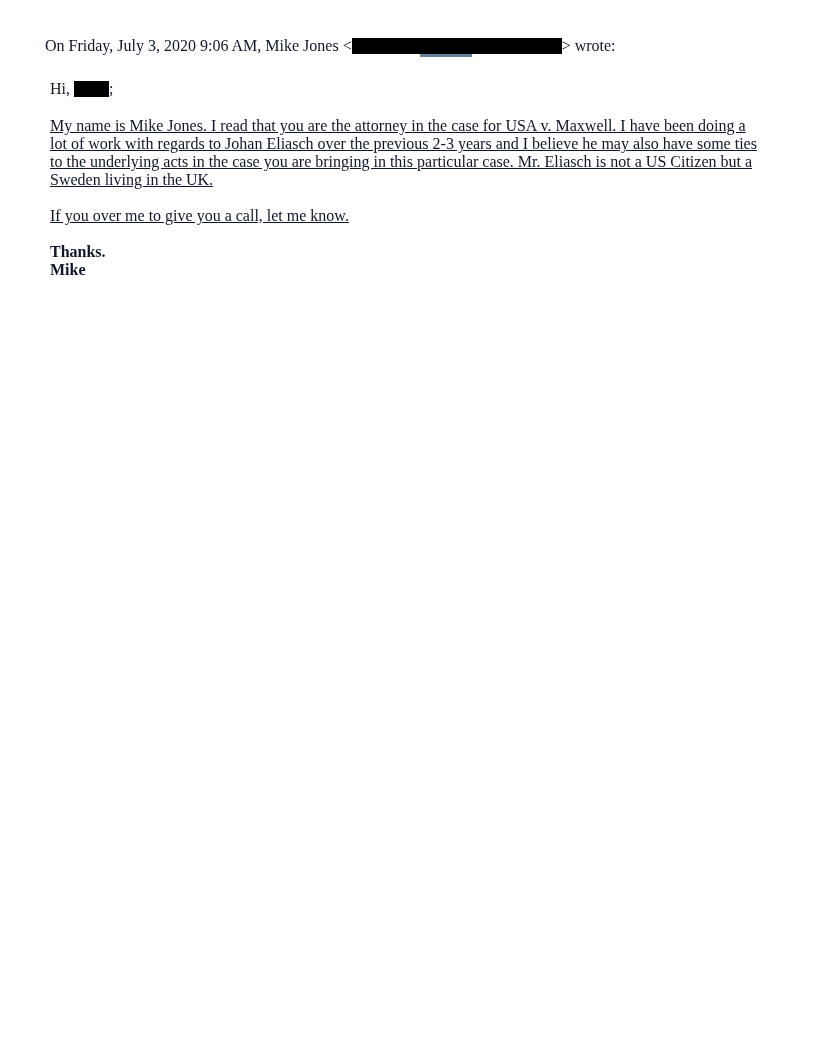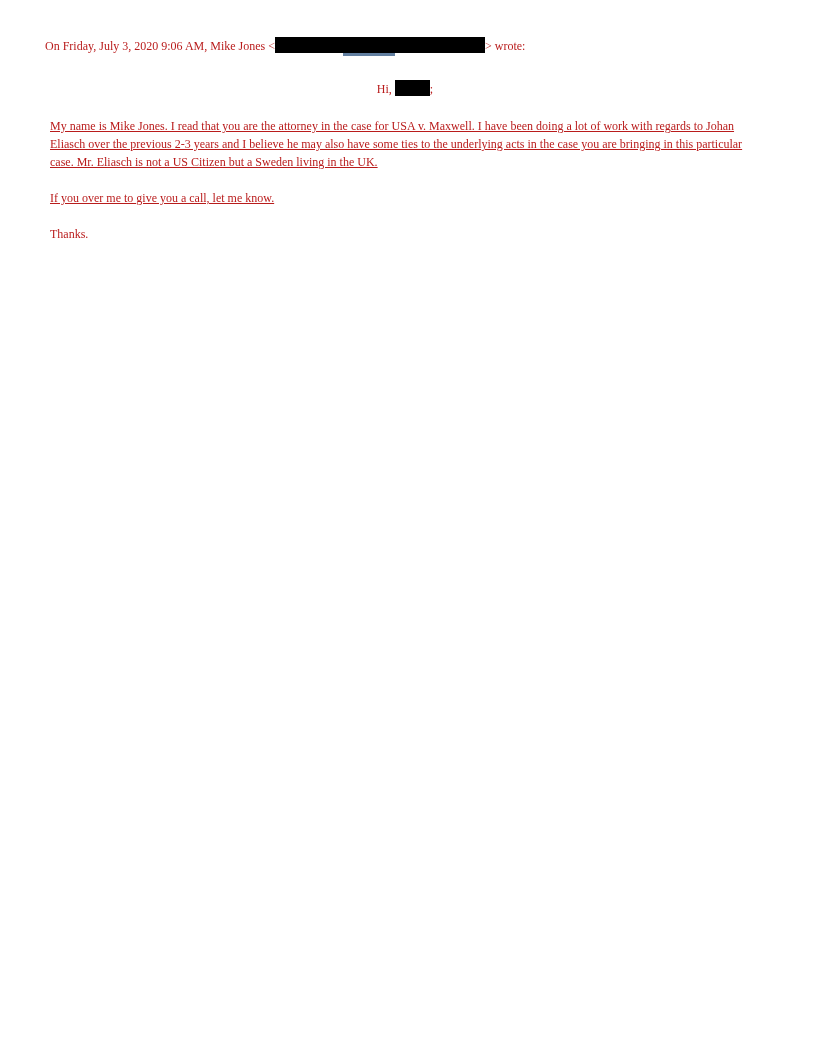--- a/index.html
+++ b/index.html
@@ -7,46 +7,46 @@
     padding: 0;
     background: #ffffff;
   }
   .page {
     position: relative;
     width: 816px;
     height: 1048px;
     background: #ffffff;
     overflow: hidden;
     font-family: "Liberation Serif", serif;
-    font-size: 12px;
+    font-size: 16px;
     line-height: 18px;
-    color: #b91c1c;
+    color: #0f172a;
   }
   .email-header {
     padding-top: 37px;
     margin-left: 45px;
     white-space: nowrap;
   }
   .email-body {
     margin-left: 50px;
     width: 710px;
   }
   .greeting {
     margin-top: 25px;
-    text-align: center;
   }
   .para {
     margin: 19px 0 0 0;
     text-decoration: underline;
   }
   .call-line {
     margin-top: 18px;
   }
   .signoff {
     margin-top: 18px;
+    font-weight: bold;
   }
   .redact {
     display: inline-block;
     background: #000000;
     height: 16px;
     position: relative;
     vertical-align: -3px;
   }
   .redact.email-bar {
     width: 210px;
@@ -74,17 +74,18 @@
   <div class="email-body">
 
     <div class="greeting"><span>Hi, </span><span class="redact name-bar"></span><span>;</span></div>
 
     <p class="para">My name is Mike Jones. I read that you are the attorney in the case for USA v. Maxwell. I have been doing a lot of work with regards to Johan Eliasch over the previous 2-3 years and I believe he may also have some ties to the underlying acts in the case you are bringing in this particular case. Mr. Eliasch is not a US Citizen but a Sweden living in the UK.</p>
 
     <p class="para call-line">If you over me to give you a call, let me know.</p>
 
     <div class="signoff">
       <div>Thanks.</div>
+      <div>Mike</div>
     </div>
 
   </div>
 
 </div>
 
 </body></html>

